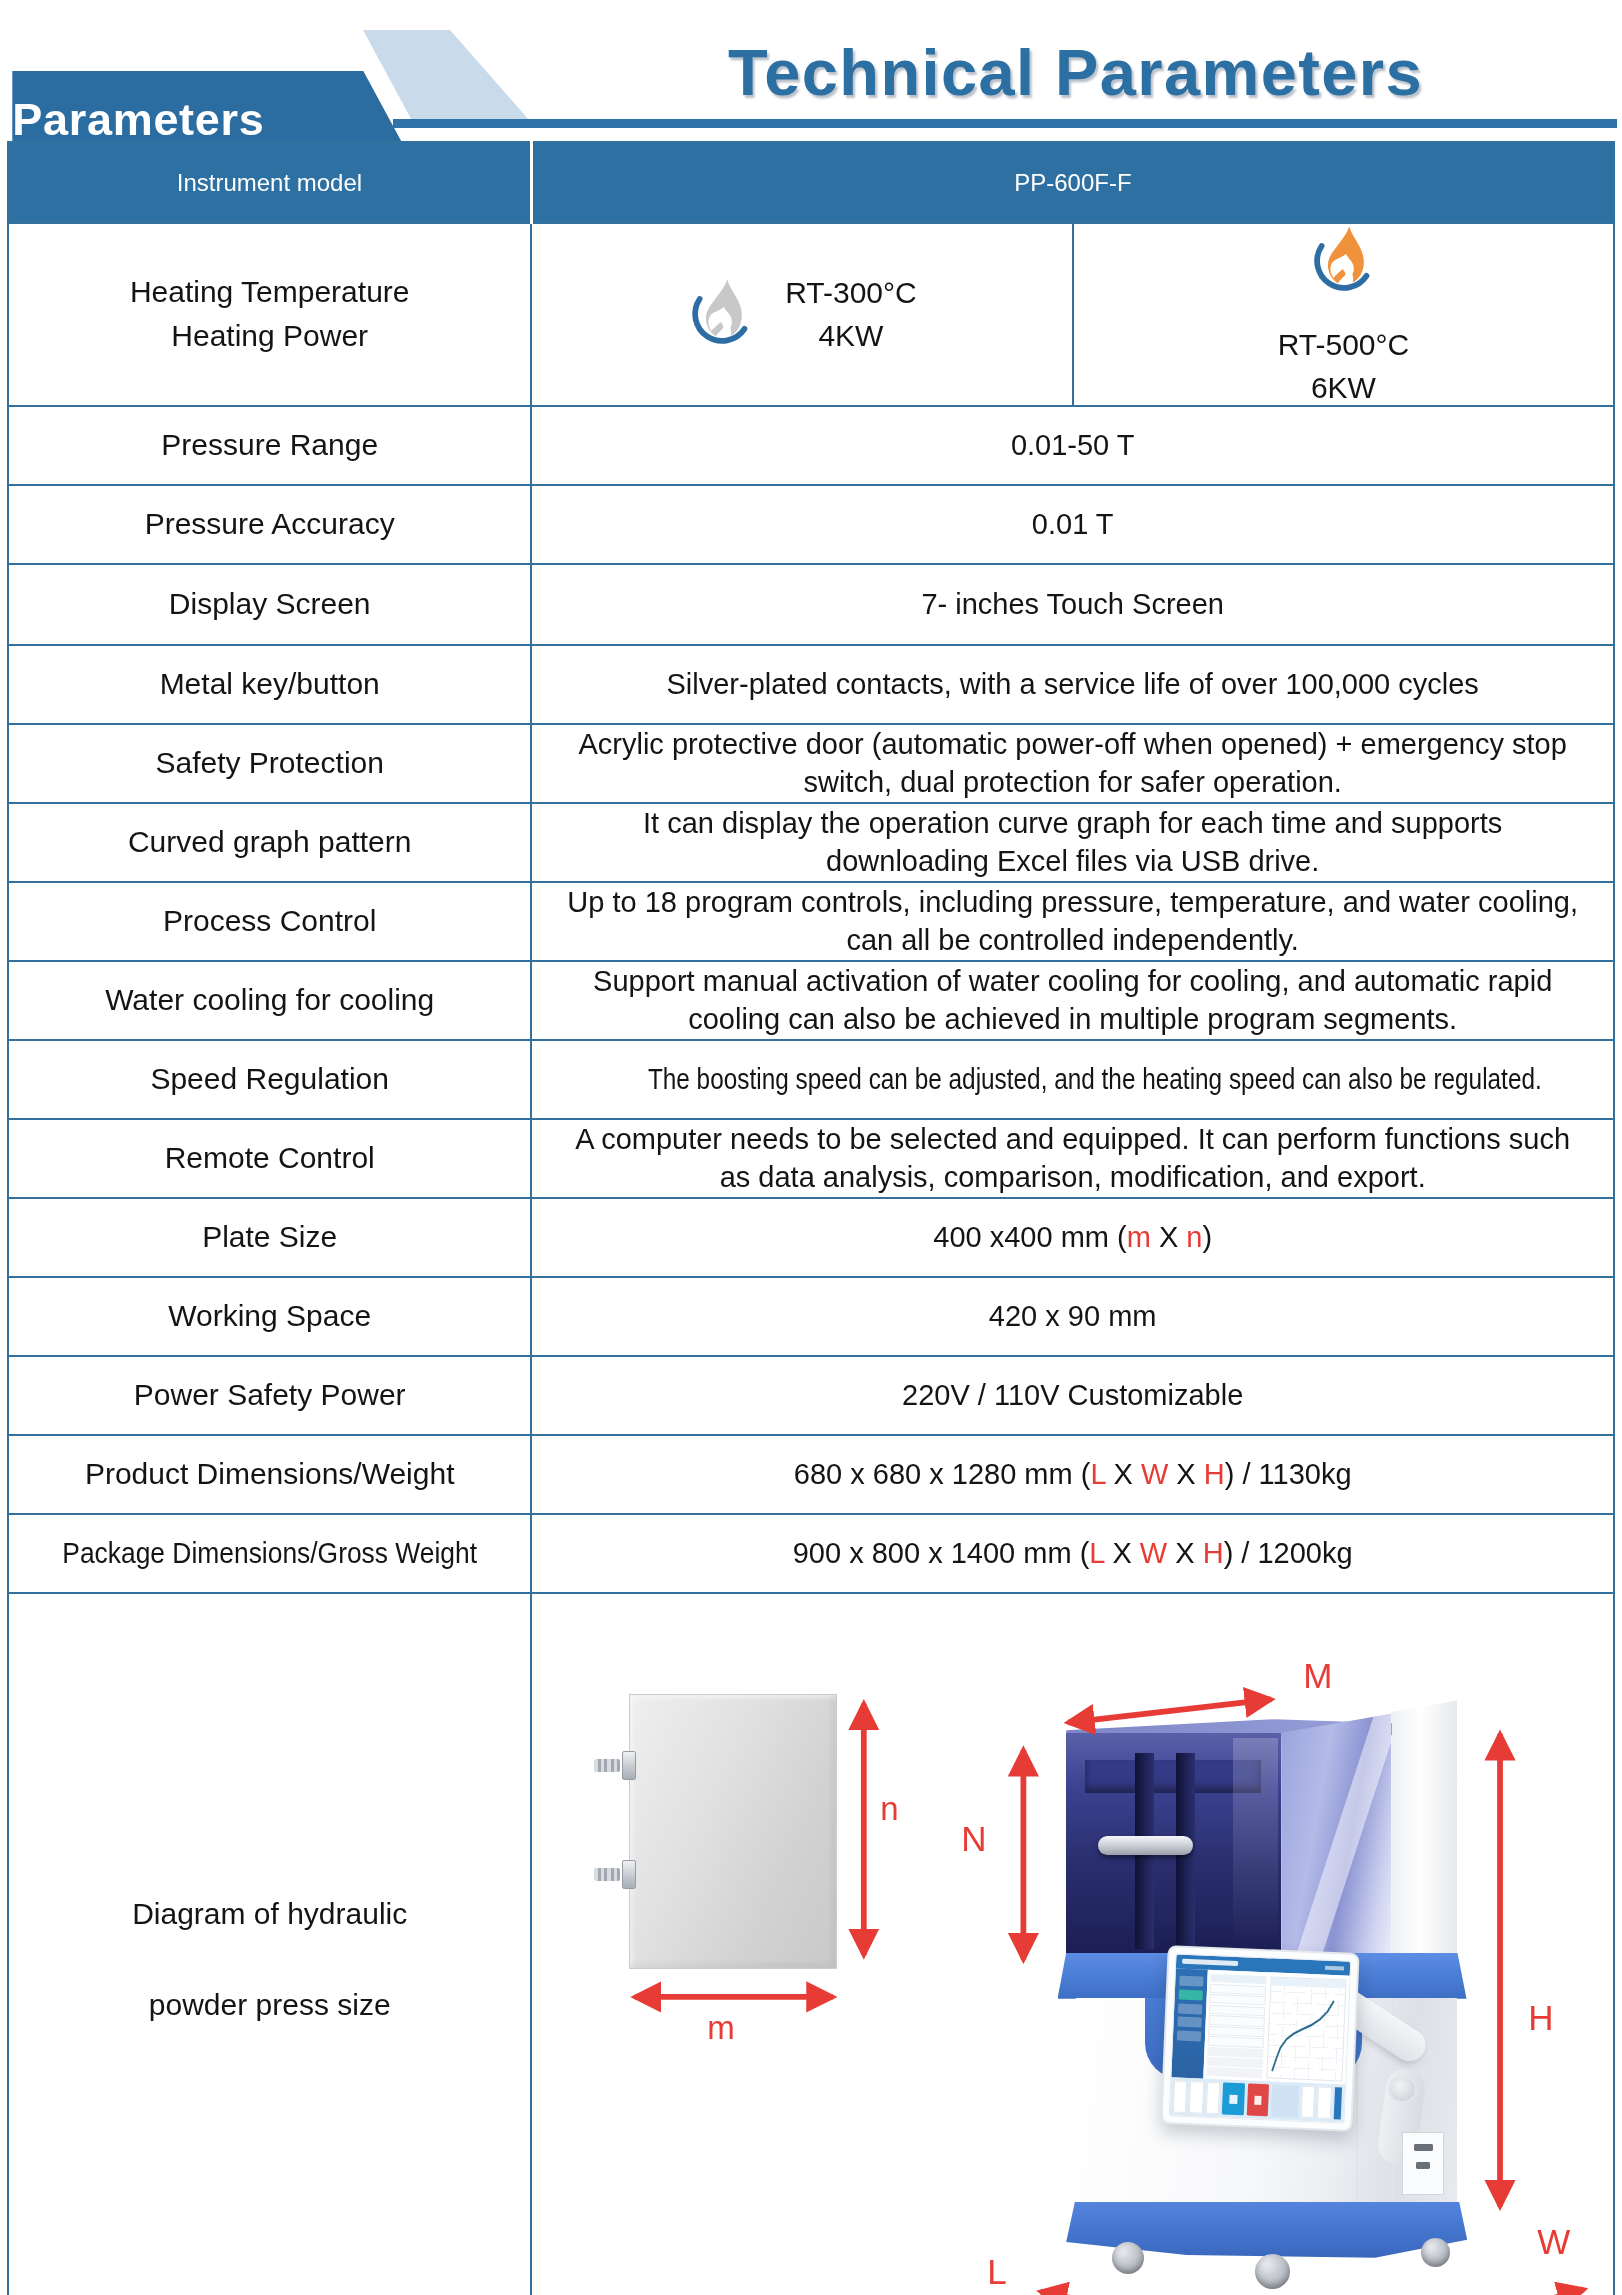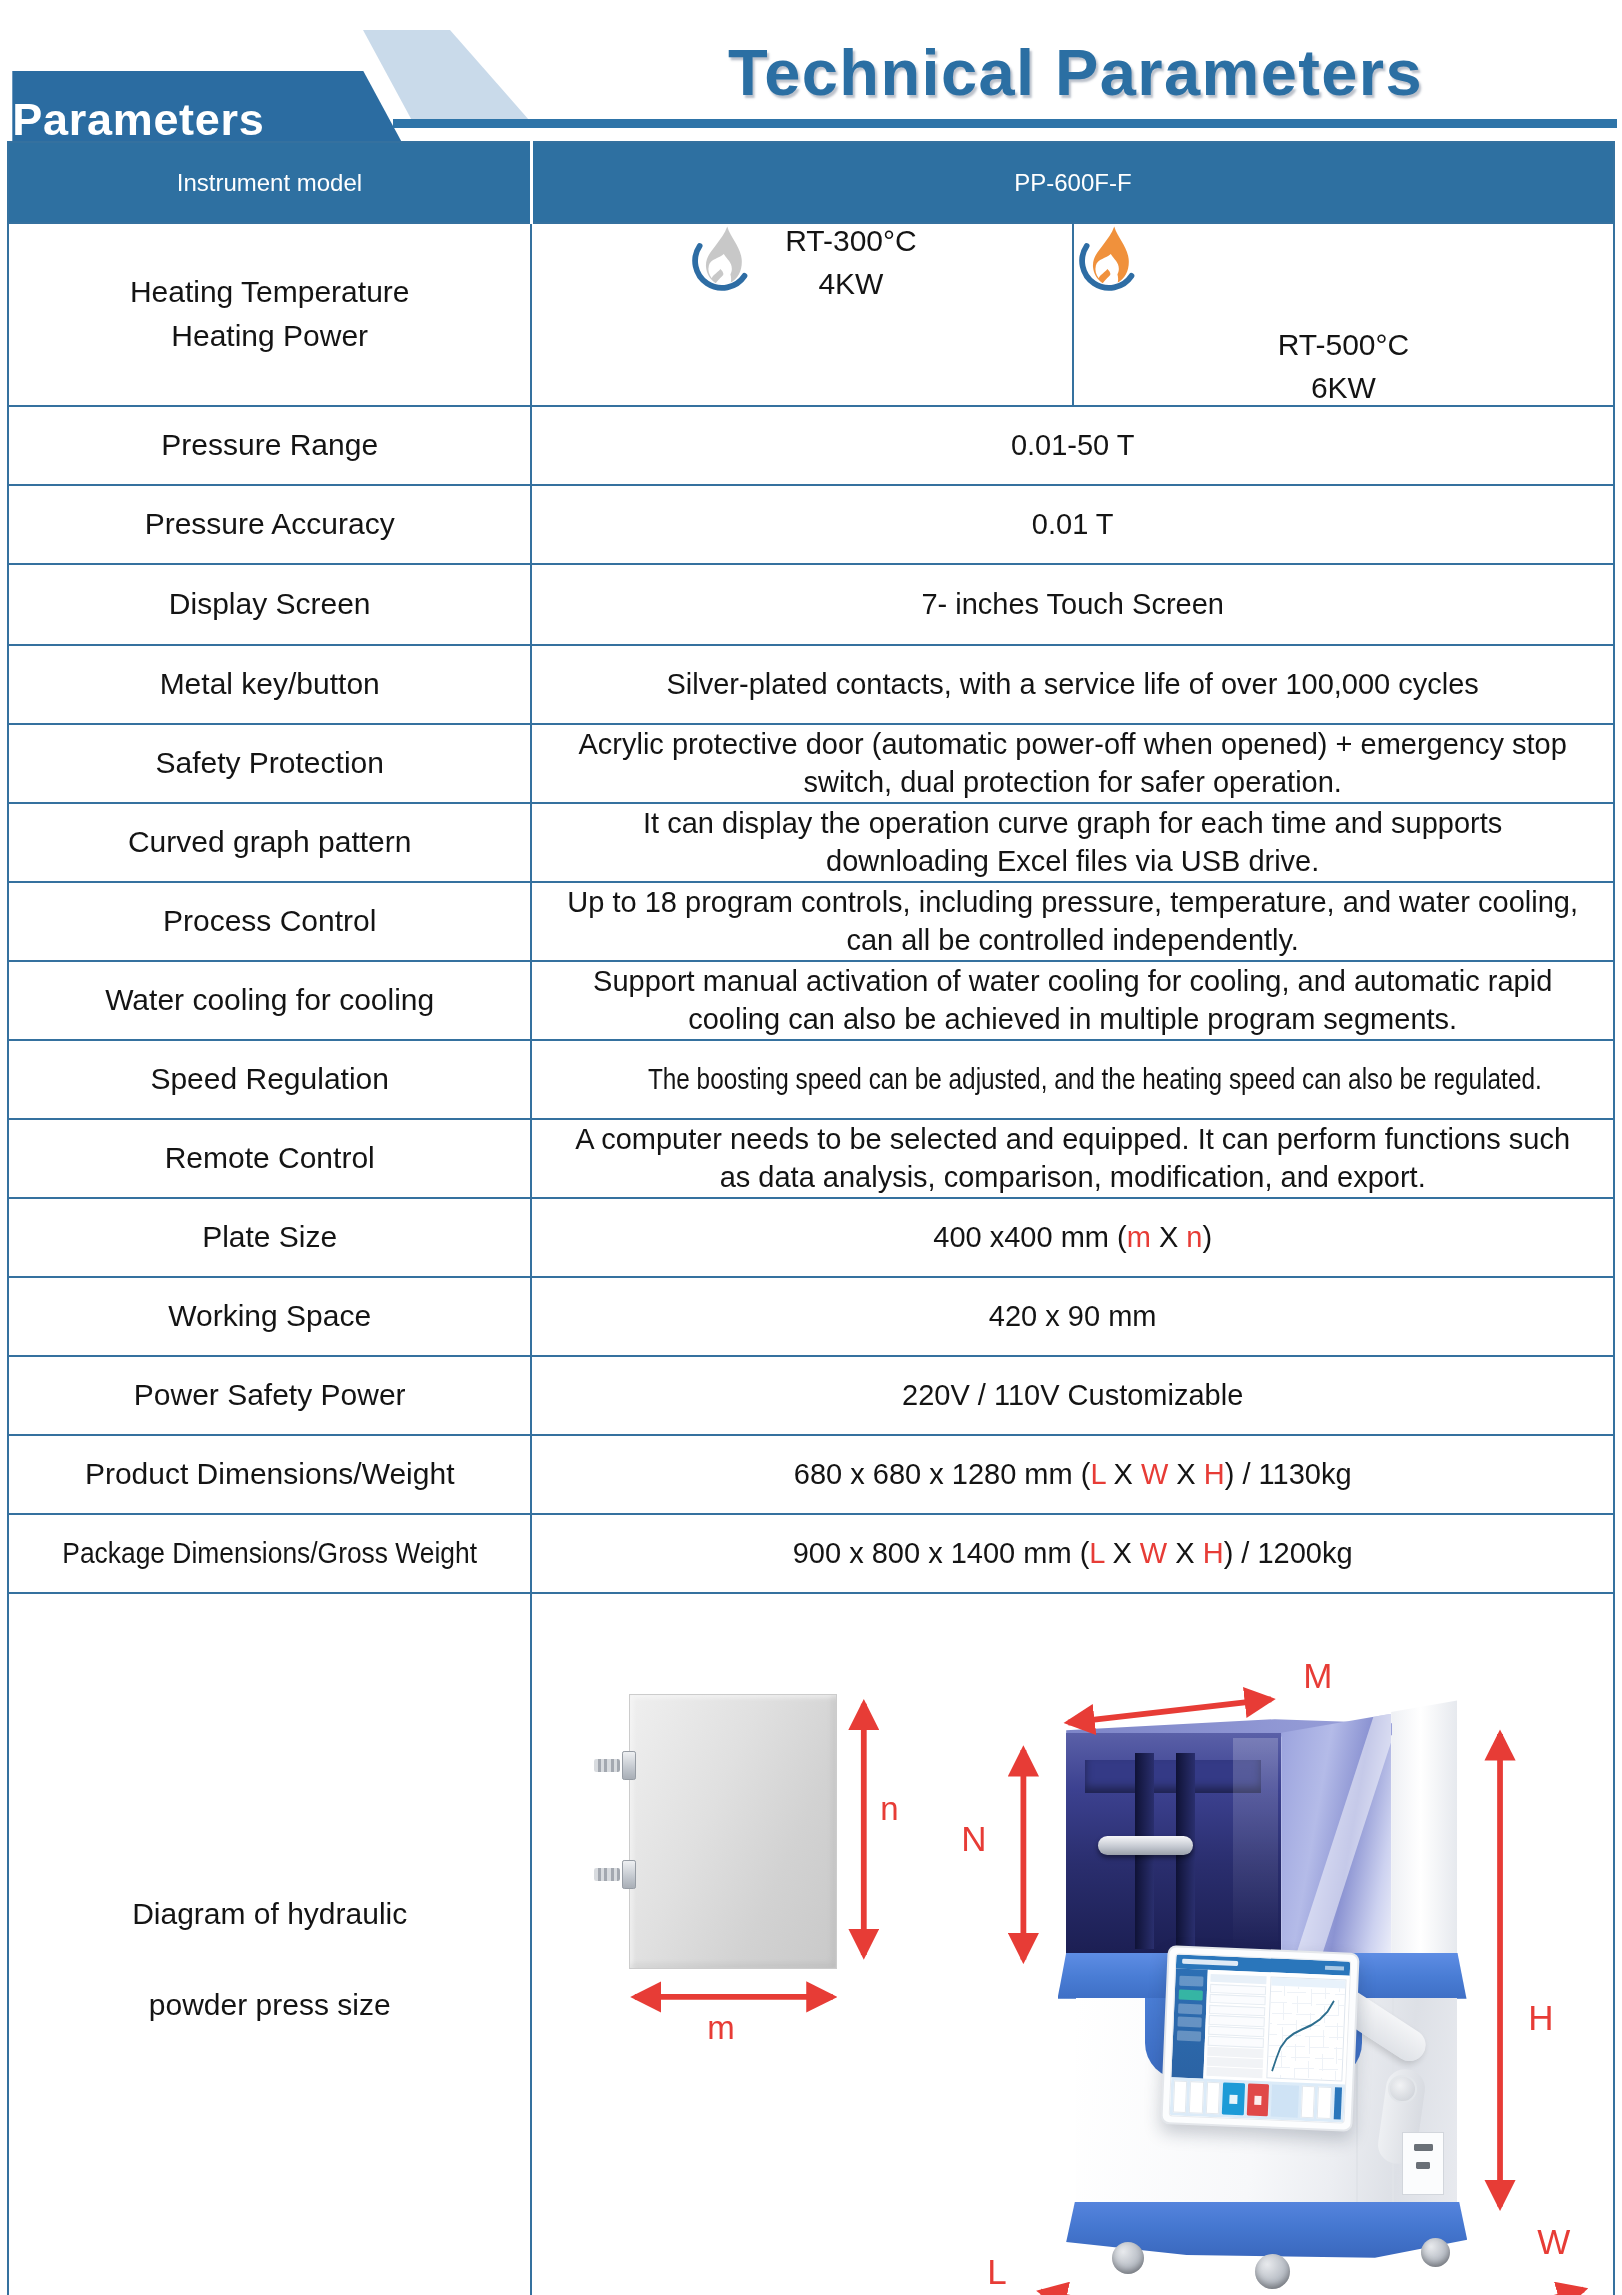--- a/index.html
+++ b/index.html
@@ -28,21 +28,21 @@
   tr.headrow td.hl{border-right:3.6px solid #ffffff;}
   td.lbl{font-size:30px;color:#141414;}
   td.lbl .l2{margin-top:10px;}
   .vtxt{font-size:29px;line-height:1.32;max-width:1011px;margin:0 auto;}
   .cond{transform:scaleX(.84);transform-origin:center;white-space:nowrap;}
   .condL{transform:scaleX(.88);transform-origin:center;white-space:nowrap;display:inline-block;}
   .red-text{color:#e73c36;}
 
   
   .heat-wrap{display:flex;height:100%;align-items:stretch;}
-  .heat-half{flex:1;display:flex;justify-content:center;gap:29px;}
+  .heat-half{flex:1;display:flex;align-items:center;justify-content:center;gap:29px;}
   .heat-half.hh2{border-left:2.2px solid #35719f;flex-direction:column;}
   .heat-txt{display:flex;flex-direction:column;gap:8.7px;font-size:30px;}
   .flame{width:69px;height:75px;}
 
   
   td.diagcell{position:relative;}
   tr.diagrow td{height:811px;}
   .diag-lbl{display:flex;flex-direction:column;align-items:center;justify-content:center;gap:57px;
     height:100%;transform:translateY(-40px);font-size:30px;}
   .dwrap{position:absolute;inset:0;overflow:hidden;}

